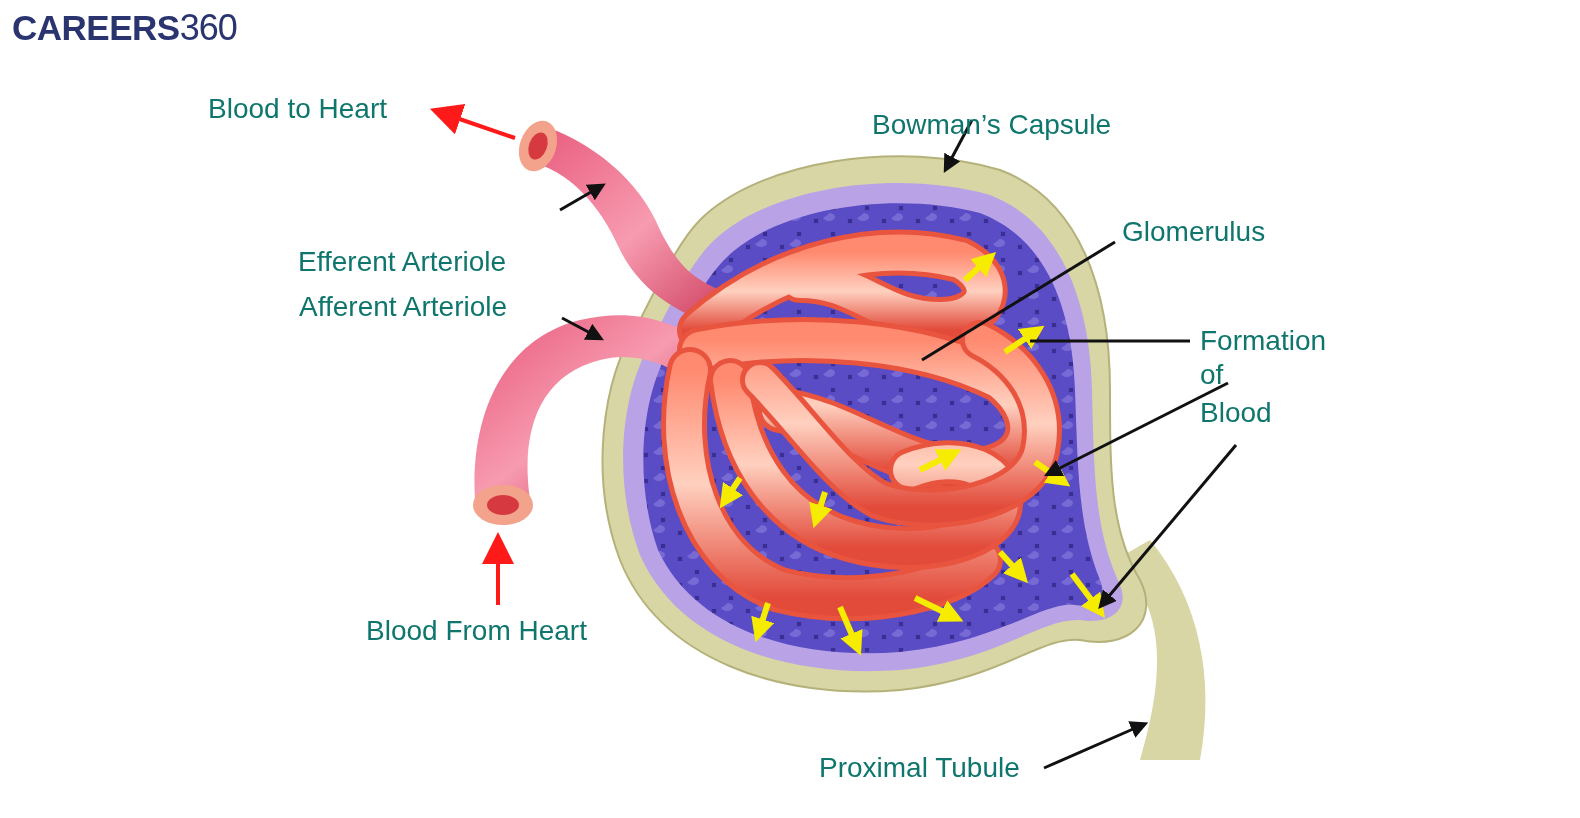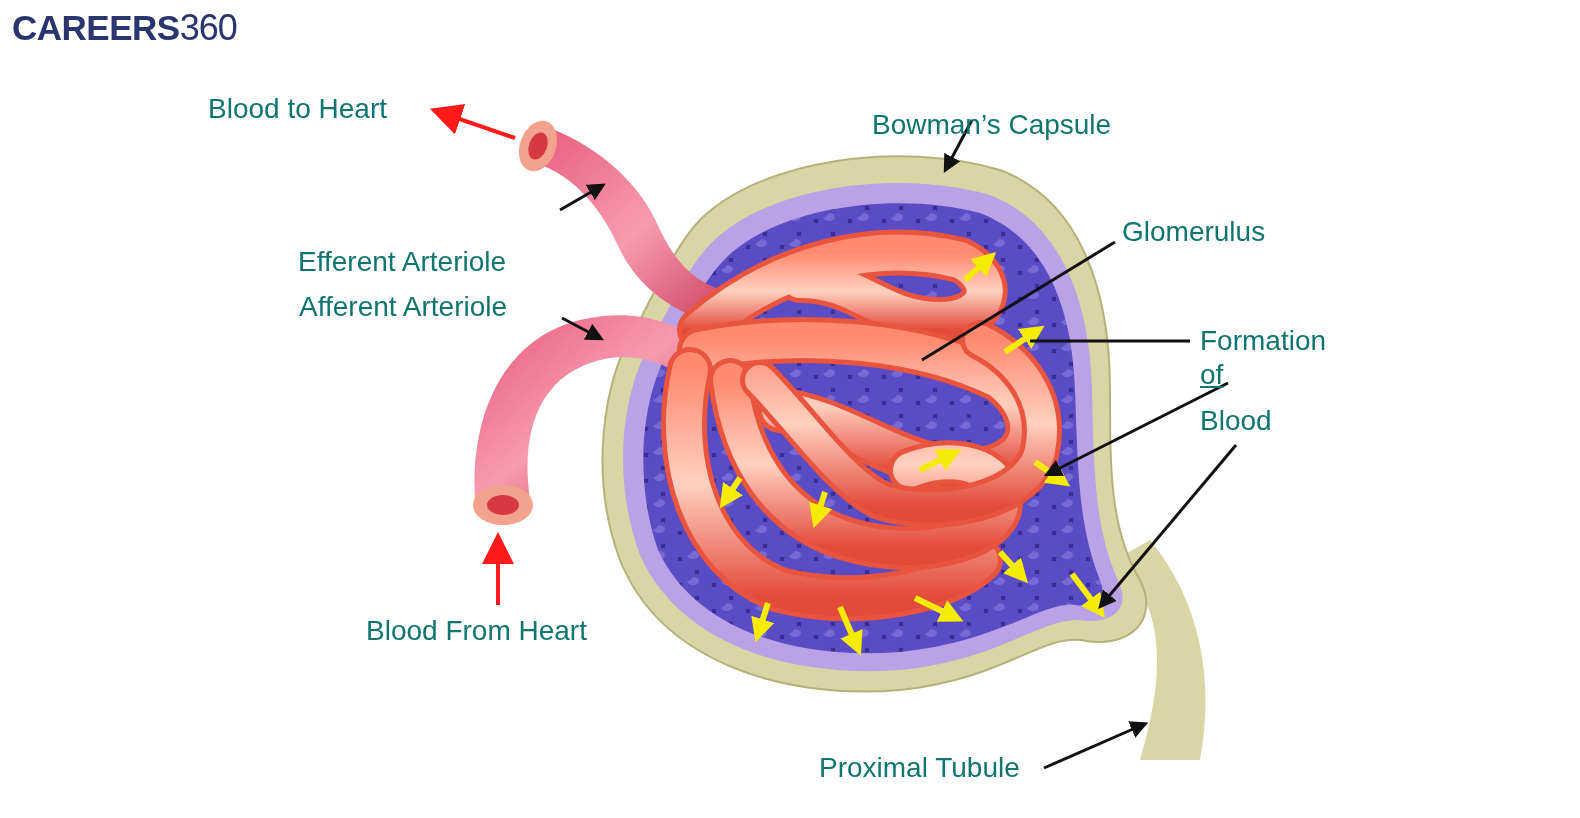--- a/index.html
+++ b/index.html
@@ -126,16 +126,16 @@
 </svg>
 
 <div class="lbl" style="left:208px; top:95px;">Blood to Heart</div>
 <div class="lbl" style="left:298px; top:200px;margin-top:48px;">Efferent Arteriole</div>
 <div class="lbl" style="left:299px; top:293px;">Afferent Arteriole</div>
 <div class="lbl" style="left:366px; top:617px;">Blood From Heart</div>
 <div class="lbl" style="left:872px; top:87px;margin-top:24px;">Bowman’s Capsule</div>
 <div class="lbl" style="left:1122px; top:218px;">Glomerulus</div>
 <div class="lbl lbl-center" style="left:1200px; top:327px; width:160px;">
   <div style="margin-bottom:6px;">Formation</div>
-  <div style="margin-bottom:18px;text-decoration:underline;">of</div>
+  <div style="margin-bottom:10px;">of</div>
   <div>Blood</div>
 </div>
 <div class="lbl" style="left:798px; top:754px;margin-left:21px;">Proximal Tubule</div>
 
 </body></html>

